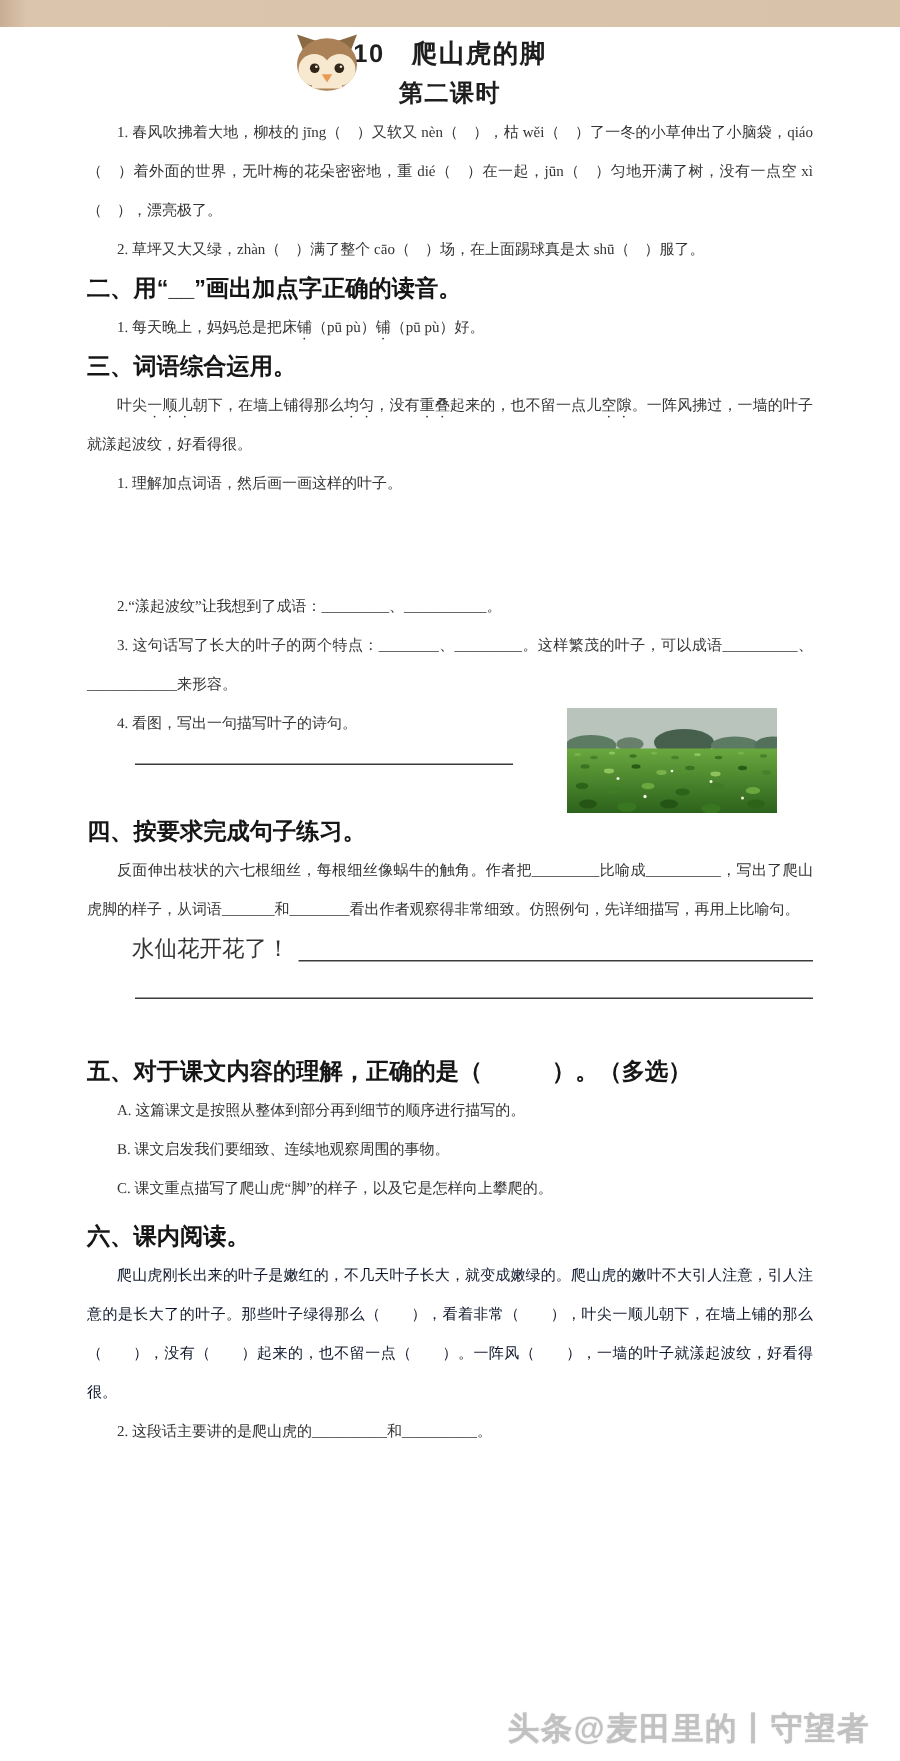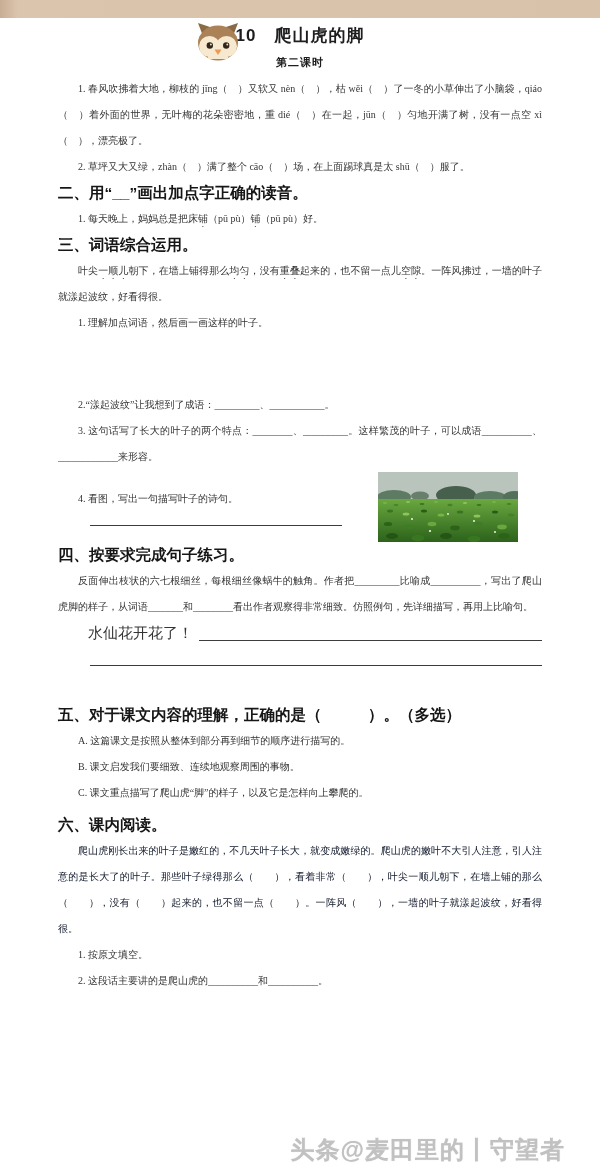--- a/index.html
+++ b/index.html
@@ -7,43 +7,43 @@
     width:600px;height:1174px;overflow:hidden;position:relative;
     background:#ffffff;color:#333;
     font-family:"Liberation Serif", serif;
   }
   .top-bar{height:18px;background:linear-gradient(90deg,#c7ad94 0%,#dcc5ad 3%,#d9c2aa 100%);}
   .header{position:relative;padding-top:5px;}
   .owl{position:absolute;left:196px;top:3px;width:44px;height:42px;}
   .title-line{text-align:center;font-family:"Liberation Sans",sans-serif;font-weight:bold;
     font-size:17px;line-height:26px;color:#1e1e1e;letter-spacing:1px;}
   .subtitle-line{text-align:center;font-family:"Liberation Sans",sans-serif;font-weight:bold;
-    font-size:11px;line-height:27px;color:#1e1e1e;letter-spacing:1px;}
+    font-size:16px;line-height:27px;color:#1e1e1e;letter-spacing:1px;}
   .content{padding:0 58px;}
   p{margin:0;}
   .sec-head{font-family:"Liberation Sans",sans-serif;font-weight:bold;font-size:15.5px;
     line-height:26px;color:#161616;}
   .mt6{margin-top:6px;} .mt22{margin-top:36px;}
   .line{font-size:10px;line-height:26px;text-align:justify;color:#343434;}
   .indent{text-indent:2em;}
   .opt{margin-left:2em;text-align:left;}
   .dot{-webkit-text-emphasis:filled dot;text-emphasis:filled dot;
     -webkit-text-emphasis-position:under right;text-emphasis-position:under right;}
   .kai{color:#0f172a;}
   .drawing-area{height:56px;}
-  .row4{display:flex;align-items:center;}
+  .row4{display:flex;align-items:flex-start;}
   .row4-left{flex:1;padding-right:12px;min-width:0;}
   .ans-line-partial{width:252px;margin:12px 0 0 2em;border-bottom:1.4px solid #3c3c3c;height:1px;}
   .photo{flex:none;width:140px;height:70px;margin-right:24px;margin-top:2px;}
   .example-row{display:flex;align-items:flex-end;justify-content:center;}
   .example-lead{flex:none;font-size:15px;line-height:26px;text-indent:2em;color:#343434;}
   .fill-line{flex:1;border-bottom:1.4px solid #3c3c3c;margin:0 0 5px 6px;height:1px;}
   .ans-line-full{margin:18px 0 0 2em;border-bottom:1.4px solid #3c3c3c;height:1px;}
-  .watermark{position:absolute;right:35px;bottom:8px;
-    font-family:"Liberation Sans",sans-serif;font-weight:bold;font-size:24px;
+  .watermark{position:absolute;right:20px;bottom:8px;
+    font-family:"Liberation Sans",sans-serif;font-weight:bold;font-size:21px;
     color:#c2c1c1;letter-spacing:1px;text-shadow:0 0 1px #d6d5d5;}
 </style>
 </head>
 <body>
 
 <div class="top-bar"></div>
 
 <div class="header">
   <svg class="owl" viewBox="0 0 44 42">
     <path d="M7 15 L2 2 L17 7 Z" fill="#8a6a45"></path>
@@ -151,20 +151,19 @@
   <div>
     <p class="sec-head mt22">五、对于课文内容的理解，正确的是（　　　）。（多选）</p>
     <p class="line opt">A. 这篇课文是按照从整体到部分再到细节的顺序进行描写的。</p>
     <p class="line opt">B. 课文启发我们要细致、连续地观察周围的事物。</p>
     <p class="line opt">C. 课文重点描写了爬山虎“脚”的样子，以及它是怎样向上攀爬的。</p>
   </div>
 
   <div>
     <p class="sec-head mt6">六、课内阅读。</p>
     <p class="line indent kai">爬山虎刚长出来的叶子是嫩红的，不几天叶子长大，就变成嫩绿的。爬山虎的嫩叶不大引人注意，引人注意的是长大了的叶子。那些叶子绿得那么（　　），看着非常（　　），叶尖一顺儿朝下，在墙上铺的那么（　　），没有（　　）起来的，也不留一点（　　）。一阵风（　　），一墙的叶子就漾起波纹，好看得很。</p>
-    <p class="line indent">1. 按原文填空。</p>
     <p class="line indent">2. 这段话主要讲的是爬山虎的__________和__________。</p>
 
   </div>
 
 </div>
 
 <div class="watermark">头条@麦田里的丨守望者</div>
 
 </body></html>

